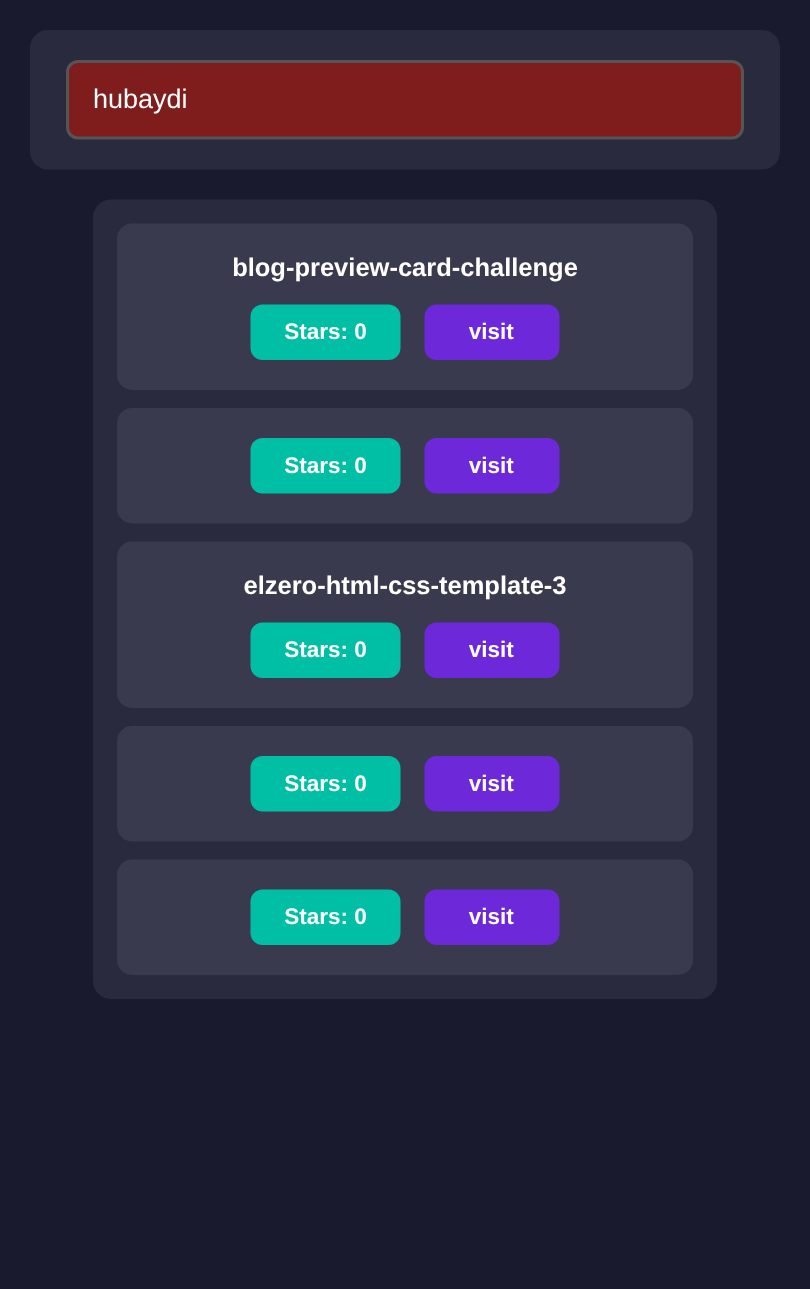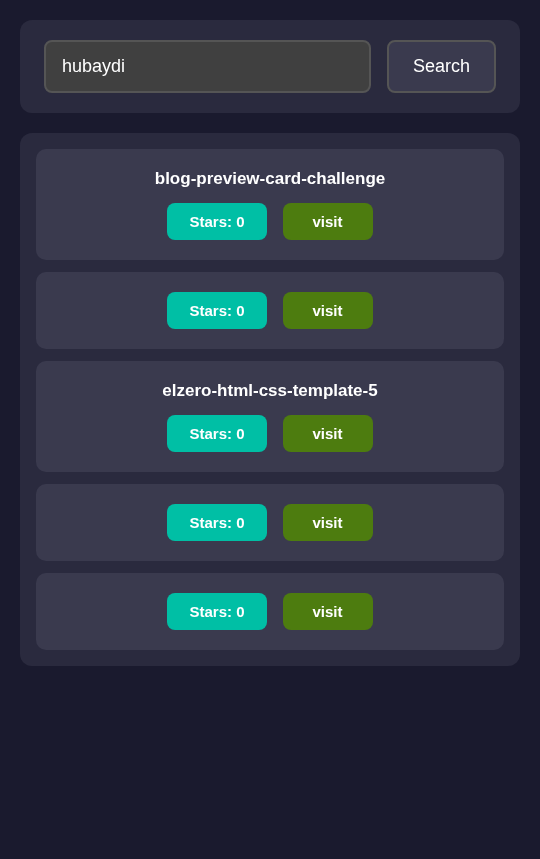--- a/index.html
+++ b/index.html
@@ -25,21 +25,21 @@
       padding: 20px 24px;
       width: 500px;
       display: flex;
       gap: 16px;
       align-items: center;
       margin-bottom: 20px;
     }
 
     .search-input {
       flex: 1;
-      background-color: #404040;
+      background-color: #7f1d1d;
       border: 2px solid #555;
       border-radius: 8px;
       color: #fff;
       font-size: 18px;
       padding: 14px 16px;
       outline: none;
     }
 
     .search-button {
       background-color: #3a3a4e;
@@ -49,21 +49,21 @@
       font-size: 18px;
       padding: 14px 24px;
       cursor: pointer;
       white-space: nowrap;
     }
 
     .results-panel {
       background-color: #2a2a3e;
       border-radius: 12px;
       padding: 16px;
-      width: 500px;
+      width: 416px;
       display: flex;
       flex-direction: column;
       gap: 12px;
     }
 
     .repo-card {
       background-color: #3a3a4e;
       border-radius: 10px;
       padding: 20px;
       display: flex;
@@ -90,54 +90,53 @@
       color: #fff;
       font-size: 15px;
       font-weight: bold;
       padding: 10px 22px;
       border-radius: 8px;
       border: none;
       cursor: default;
     }
 
     .visit-button {
-      background-color: #4d7c0f;
+      background-color: #6d28d9;
       color: #fff;
       font-size: 15px;
       font-weight: bold;
       padding: 10px 30px;
       border-radius: 8px;
       border: none;
       cursor: pointer;
     }
   </style>
 </head>
 <body>
 
 <div class="search-panel">
   <input class="search-input" type="text" placeholder="Search username" value="hubaydi" style="">
-  <button class="search-button">Search</button>
 </div>
 
 <div class="results-panel" id="results-panel">
 <div class="repo-card">
       <div class="repo-name">blog-preview-card-challenge</div>
       <div class="repo-actions">
         <span class="stars-badge">Stars: 0</span>
         <button class="visit-button">visit</button>
       </div>
     </div>
     <div class="repo-card">
       <div class="repo-actions">
         <span class="stars-badge">Stars: 0</span>
         <button class="visit-button">visit</button>
       </div>
     </div>
     <div class="repo-card">
-      <div class="repo-name">elzero-html-css-template-5</div>
+      <div class="repo-name">elzero-html-css-template-3</div>
       <div class="repo-actions">
         <span class="stars-badge">Stars: 0</span>
         <button class="visit-button">visit</button>
       </div>
     </div>
     <div class="repo-card">
       <div class="repo-actions">
         <span class="stars-badge">Stars: 0</span>
         <button class="visit-button">visit</button>
       </div>

